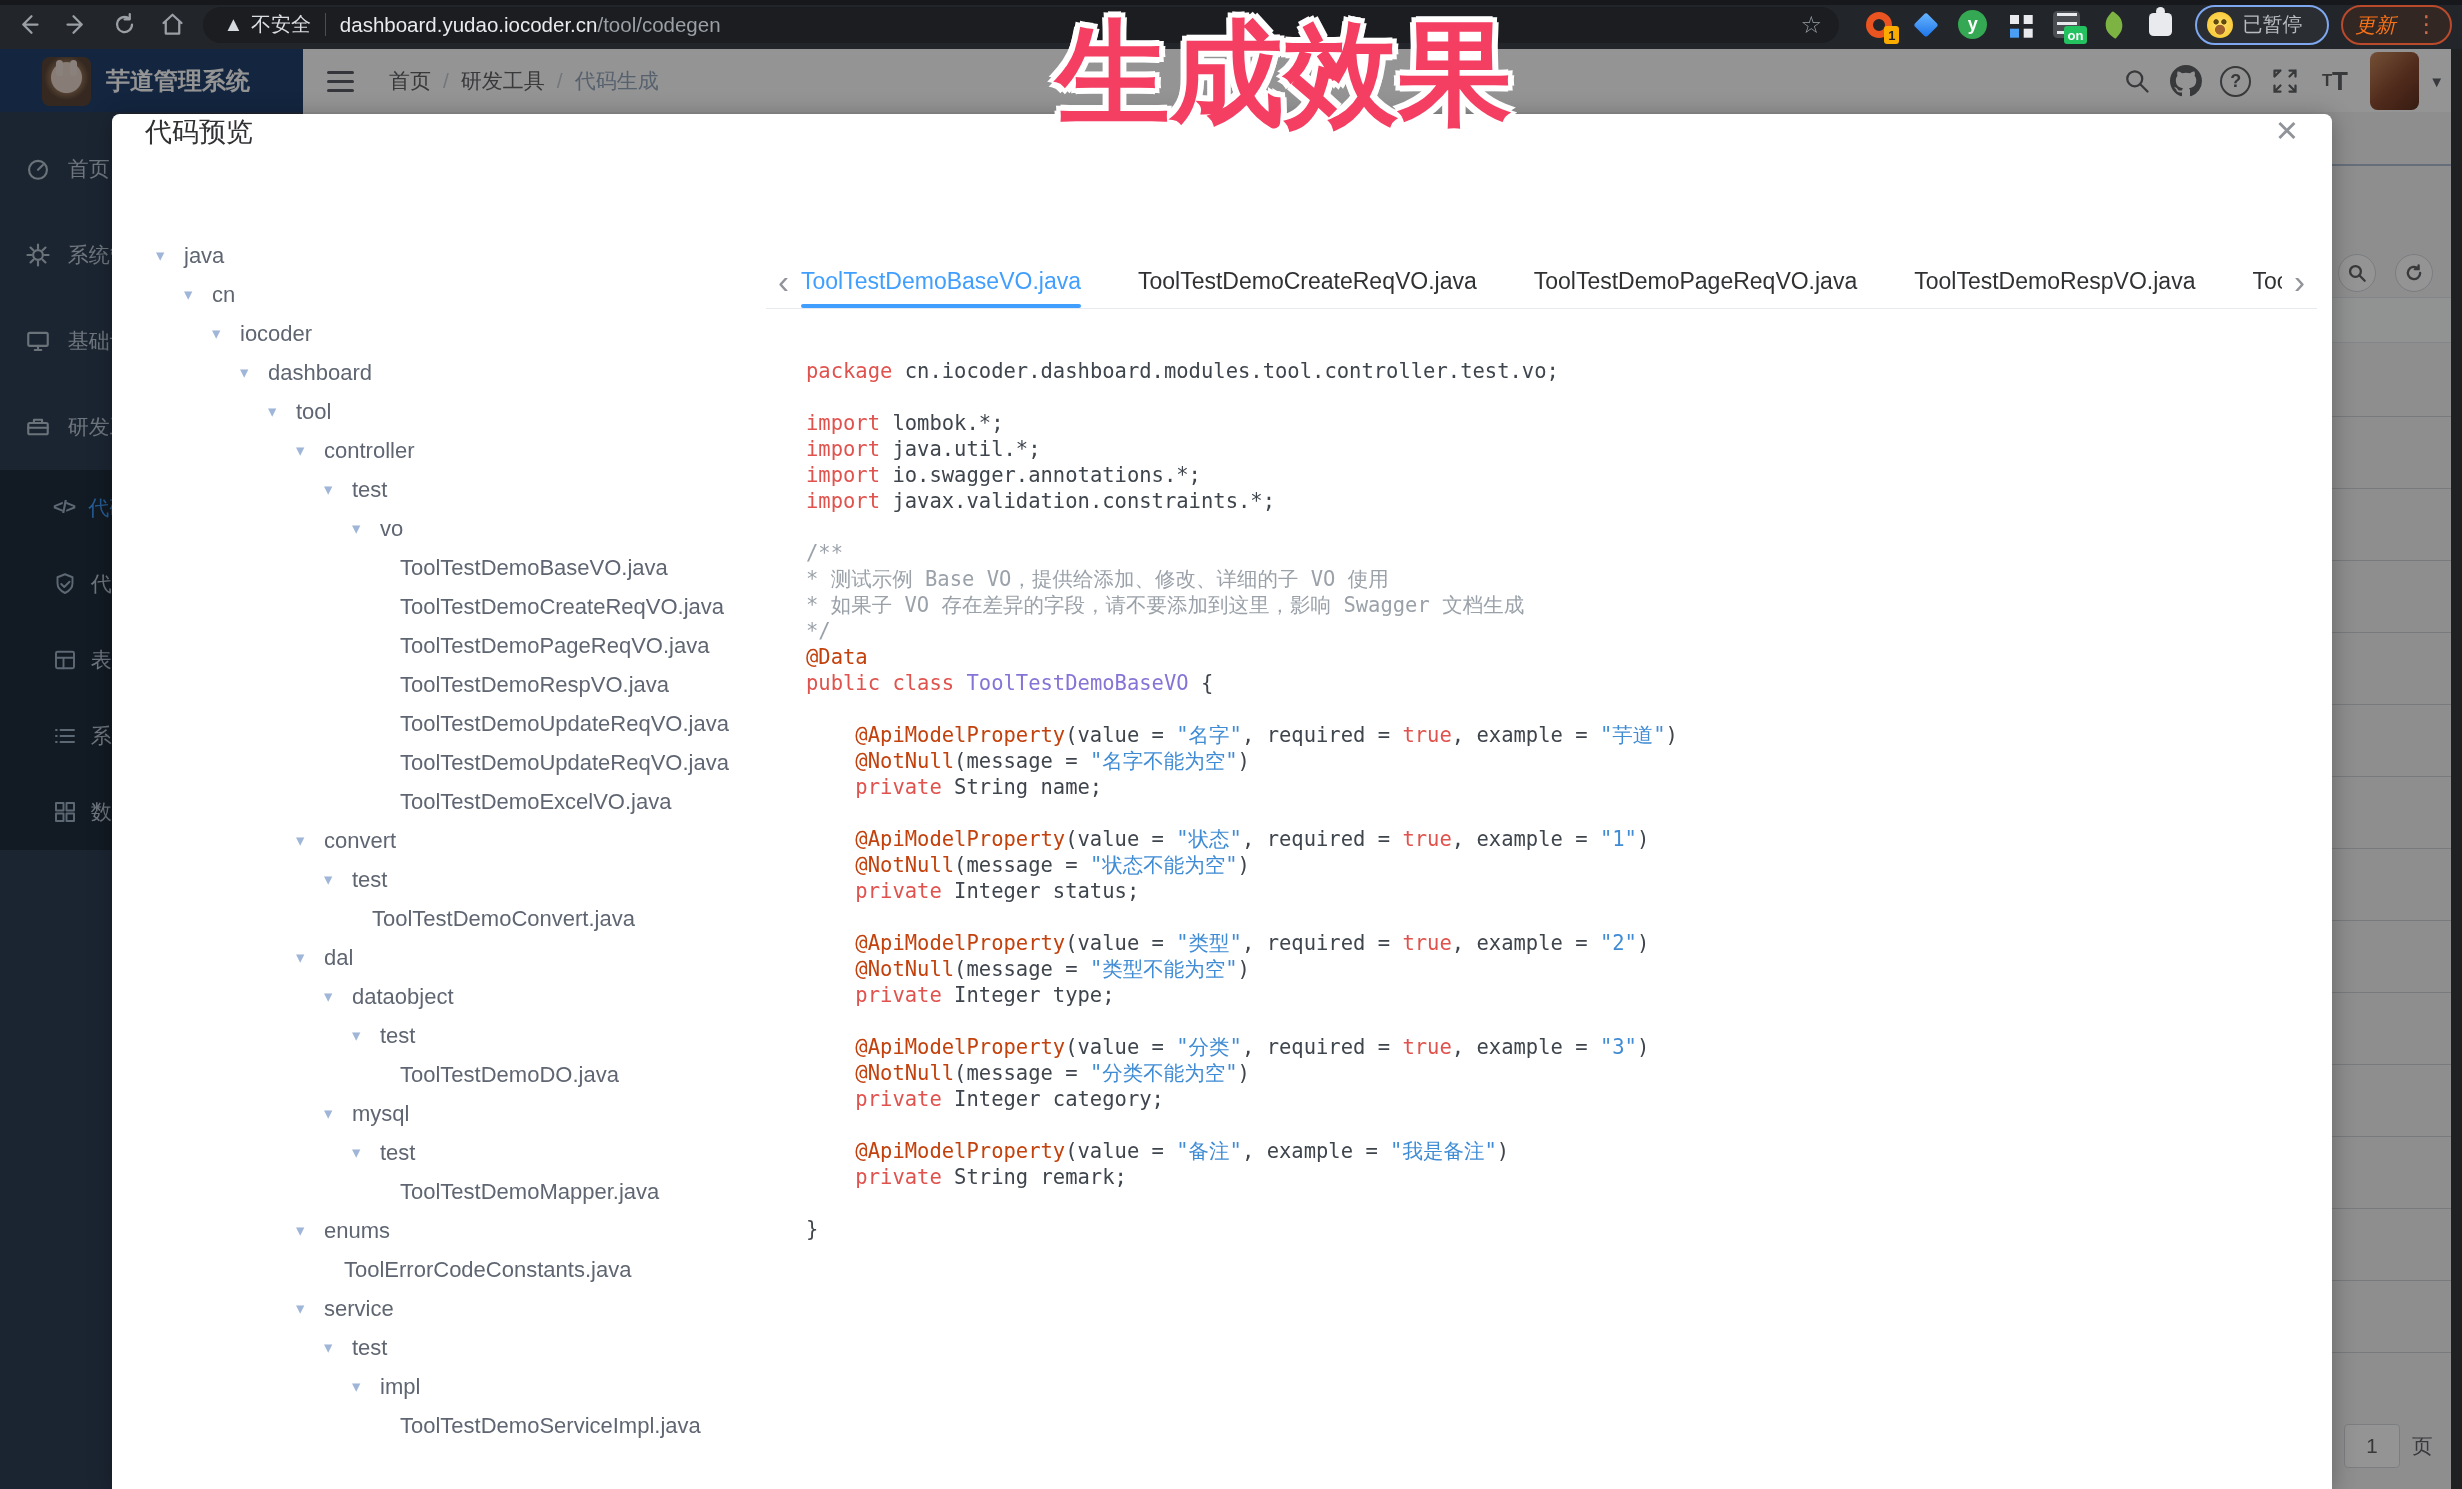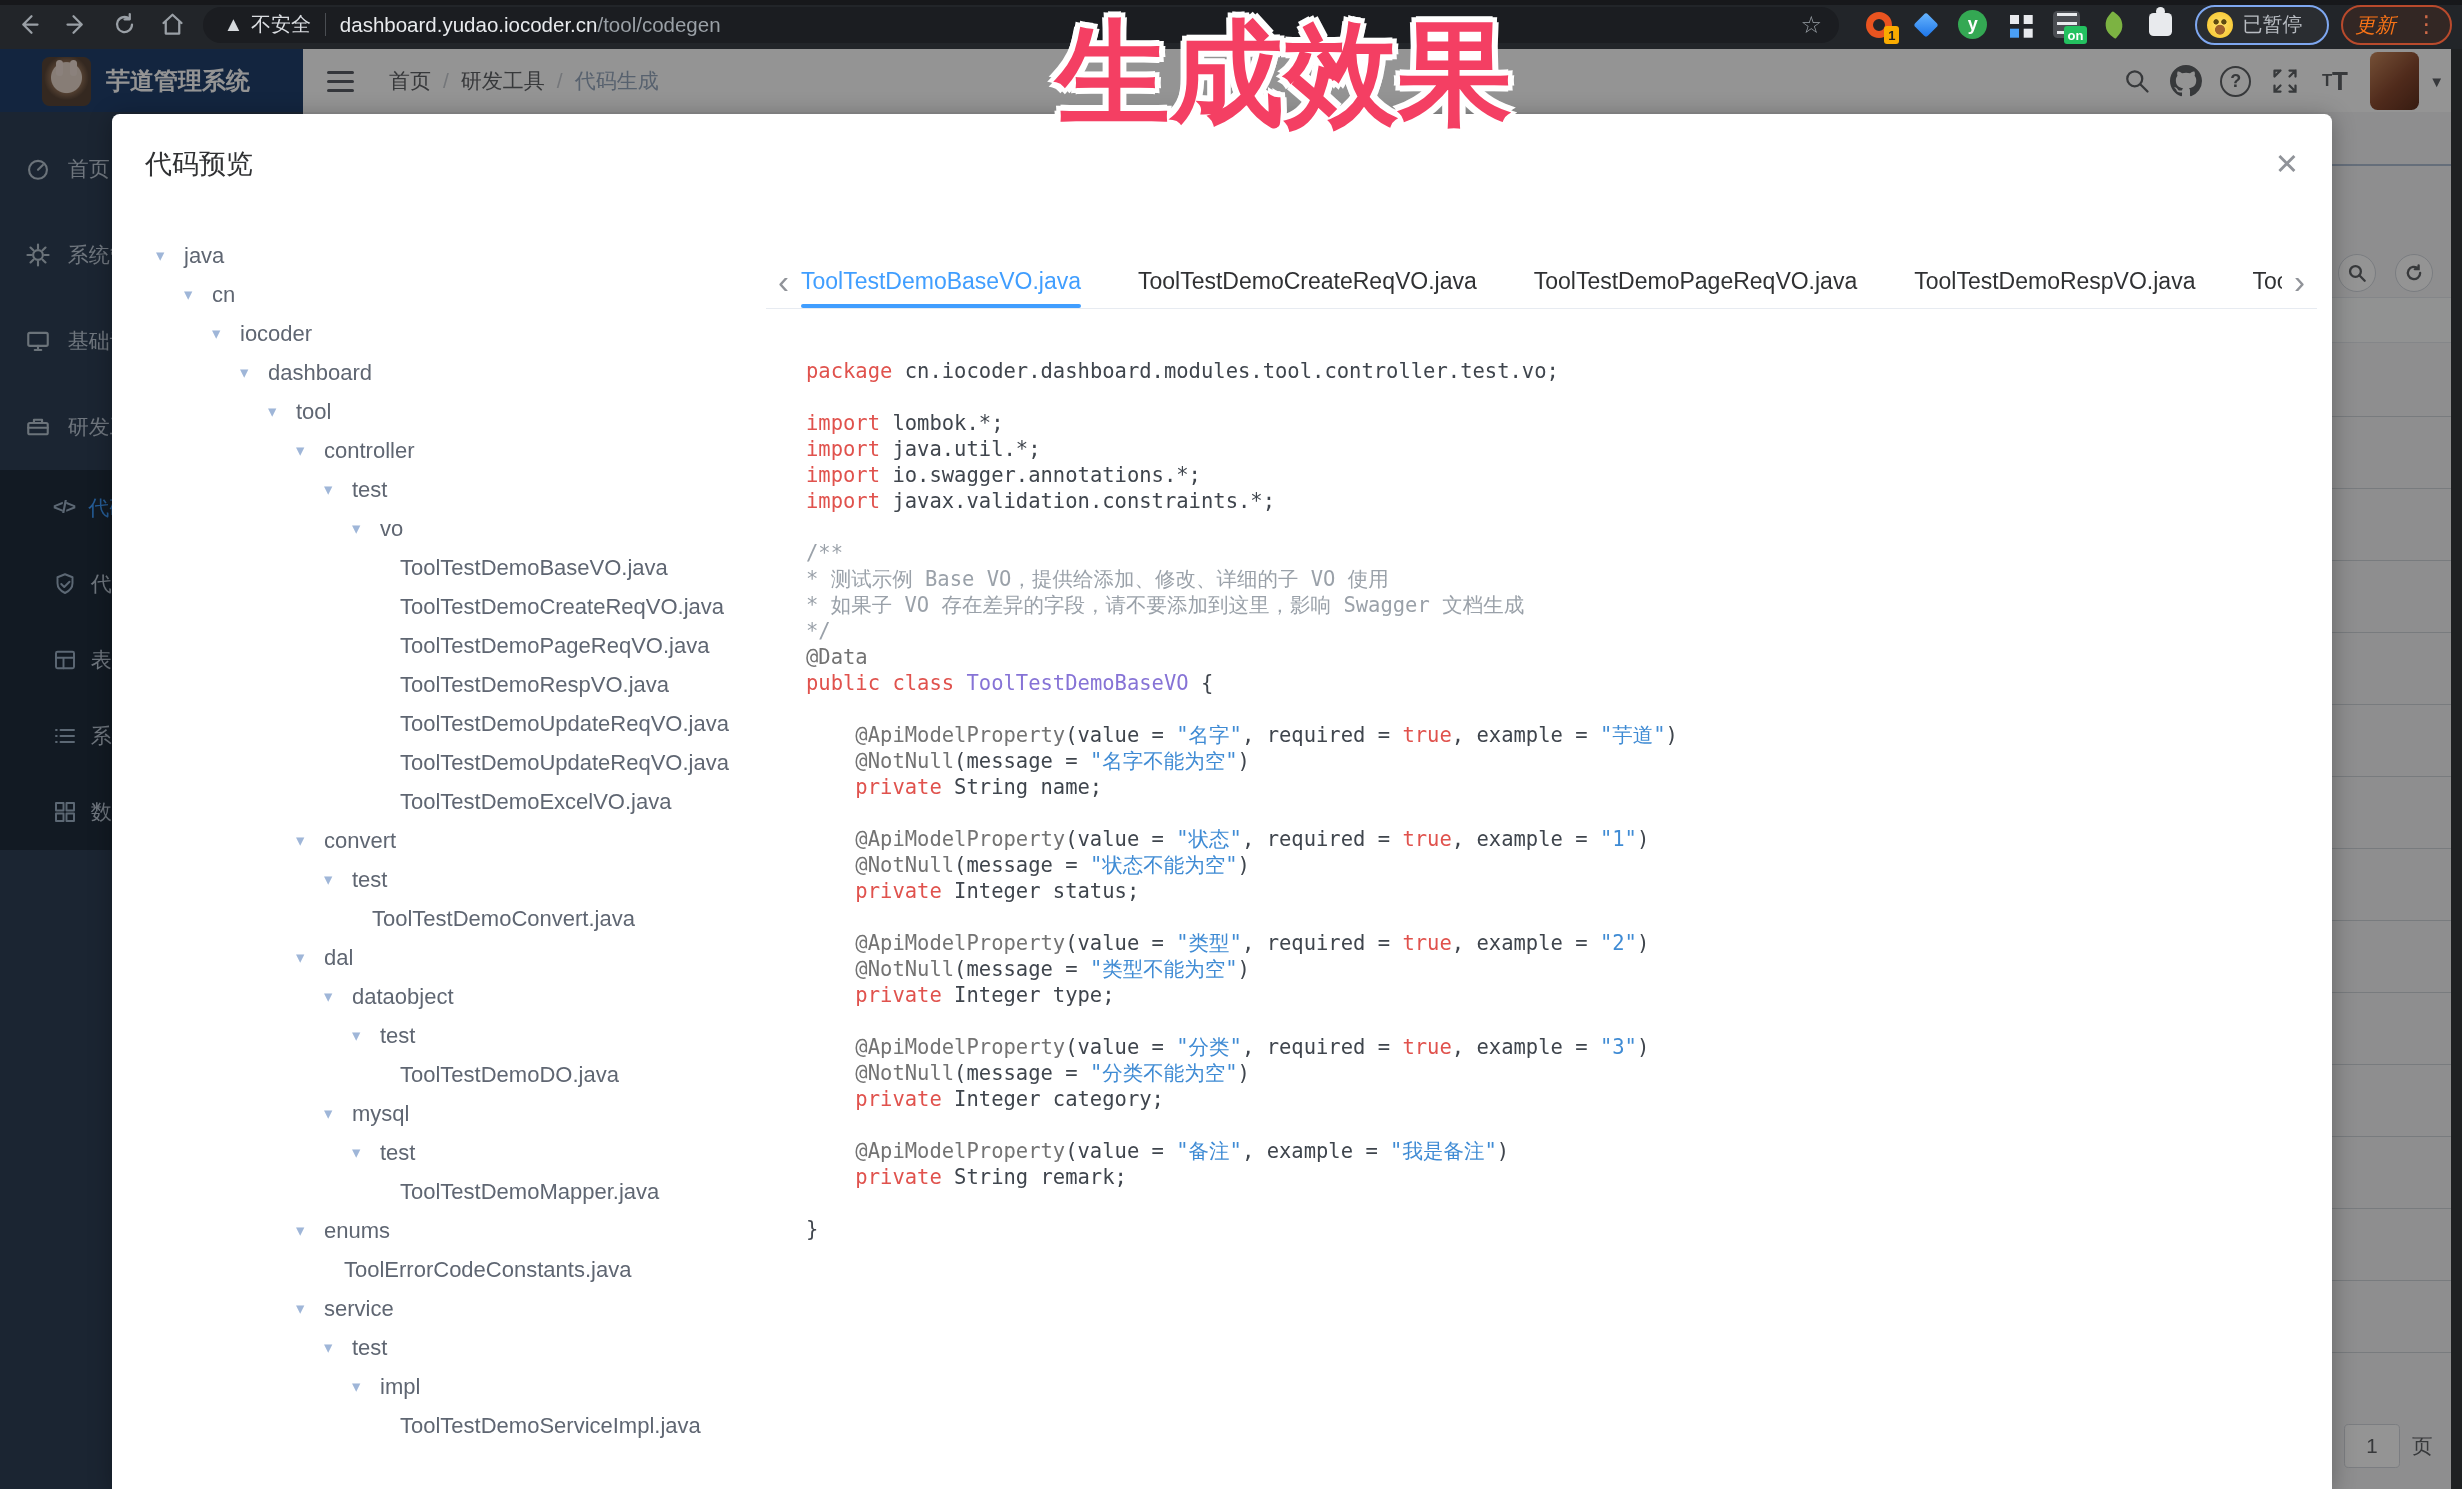--- a/index.html
+++ b/index.html
@@ -77,39 +77,39 @@
   .circle-btn{position:absolute;width:38px;height:38px;border-radius:50%;background:#fff;border:1.5px solid #d3d7de;box-sizing:border-box;display:flex;align-items:center;justify-content:center;}
   .circle-btn svg{stroke:#606266;fill:none;stroke-width:3;stroke-linecap:round;}
   .tbl-head{position:absolute;left:1745px;top:185px;width:404px;height:46px;background:#fafbfc;border-top:1.5px solid #e4e7ed;border-bottom:1.5px solid #e4e7ed;box-sizing:border-box;}
   .tbl-rows{position:absolute;left:1745px;top:233px;width:404px;height:1066px;background:repeating-linear-gradient(to bottom,transparent 0 71px,#cfd4da 71px 72px);}
   .pager{position:absolute;left:2041px;top:1312px;display:flex;align-items:center;}
   .pager-box{width:56px;height:44px;border:1.5px solid #d5d8de;border-radius:4.6px;background:#fff;color:#606266;font-size:20.5px;display:flex;align-items:center;justify-content:center;box-sizing:border-box;}
   .pager-unit{color:#606266;font-size:20.5px;margin-left:12px;}
   
   .overlay{position:absolute;left:0;top:49px;width:2462px;height:1441px;background:rgba(0,0,0,0.42);z-index:10;}
   .modal{position:absolute;left:112px;top:114px;width:2220px;height:1376px;background:#fff;border-radius:7.6px 7.6px 0 0;box-shadow:0 3px 23px rgba(0,0,0,0.3);z-index:20;overflow:hidden;}
-  .modal-header{height:99px;display:flex;align-items:center;padding:0 33px;box-sizing:border-box;}
+  .modal-header{height:99px;display:flex;padding:0 33px;box-sizing:border-box;}
   .modal-title{font-size:27px;color:#303133;}
   .modal-close{margin-left:auto;color:#909399;font-size:29px;cursor:pointer;}
   .modal-body{display:flex;height:1277px;}
   .tree-panel{width:654px;flex:0 0 auto;padding-top:23px;box-sizing:border-box;overflow:hidden;}
   .tree-row{height:39px;display:flex;align-items:center;font-size:22px;color:#5f6672;white-space:nowrap;}
   .caret{display:inline-block;width:28px;color:#9fb6d8;font-size:16.7px;}
   .code-panel{flex:1;min-width:0;padding-top:42px;box-sizing:border-box;display:flex;flex-direction:column;}
   .tabs-bar{height:53px;display:flex;align-items:center;border-bottom:1.5px solid #e7ebf1;margin-right:15px;}
   .tab-arrow{width:35px;flex:0 0 auto;color:#909399;font-size:33px;text-align:center;line-height:53px;}
   .tabs{flex:1;min-width:0;display:flex;overflow:hidden;}
   .tab{height:53px;line-height:53px;font-size:23px;font-weight:500;color:#303133;margin-right:57px;position:relative;white-space:nowrap;flex:0 0 auto;}
   .tab.active{color:#409eff;}
   .tab.active::after{content:'';position:absolute;left:0;right:0;bottom:0;height:3.8px;border-radius:2.3px;background:#409eff;}
   .code{margin:49px 0 0 40px;font-family:"DejaVu Sans Mono","Liberation Mono",monospace;font-size:20.5px;line-height:26px;white-space:pre;}
   .t-kw{color:#e0524d}
   .t-cls{color:#8673d6}
   .t-str{color:#3f8bd4}
-  .t-ann{color:#737373}
+  .t-ann{color:#c2410c}
   .t-cmt{color:#9aa1a9}
   .t-pln{color:#3f454d}
   
   .scroll-strip{position:absolute;right:0;top:49px;width:10.6px;height:1441px;background:#1e2022;z-index:40;}
   .annotation{position:absolute;left:1056px;top:7.6px;z-index:60;font-size:114px;font-weight:bold;line-height:1.15;color:#f43f63;white-space:nowrap;
     text-shadow:-4.6px -4.6px 0 #fff,4.6px -4.6px 0 #fff,-4.6px 4.6px 0 #fff,4.6px 4.6px 0 #fff,-6px 0 0 #fff,6px 0 0 #fff,0 -6px 0 #fff,0 6px 0 #fff;}
 </style>
 </head>
 <body>
 

